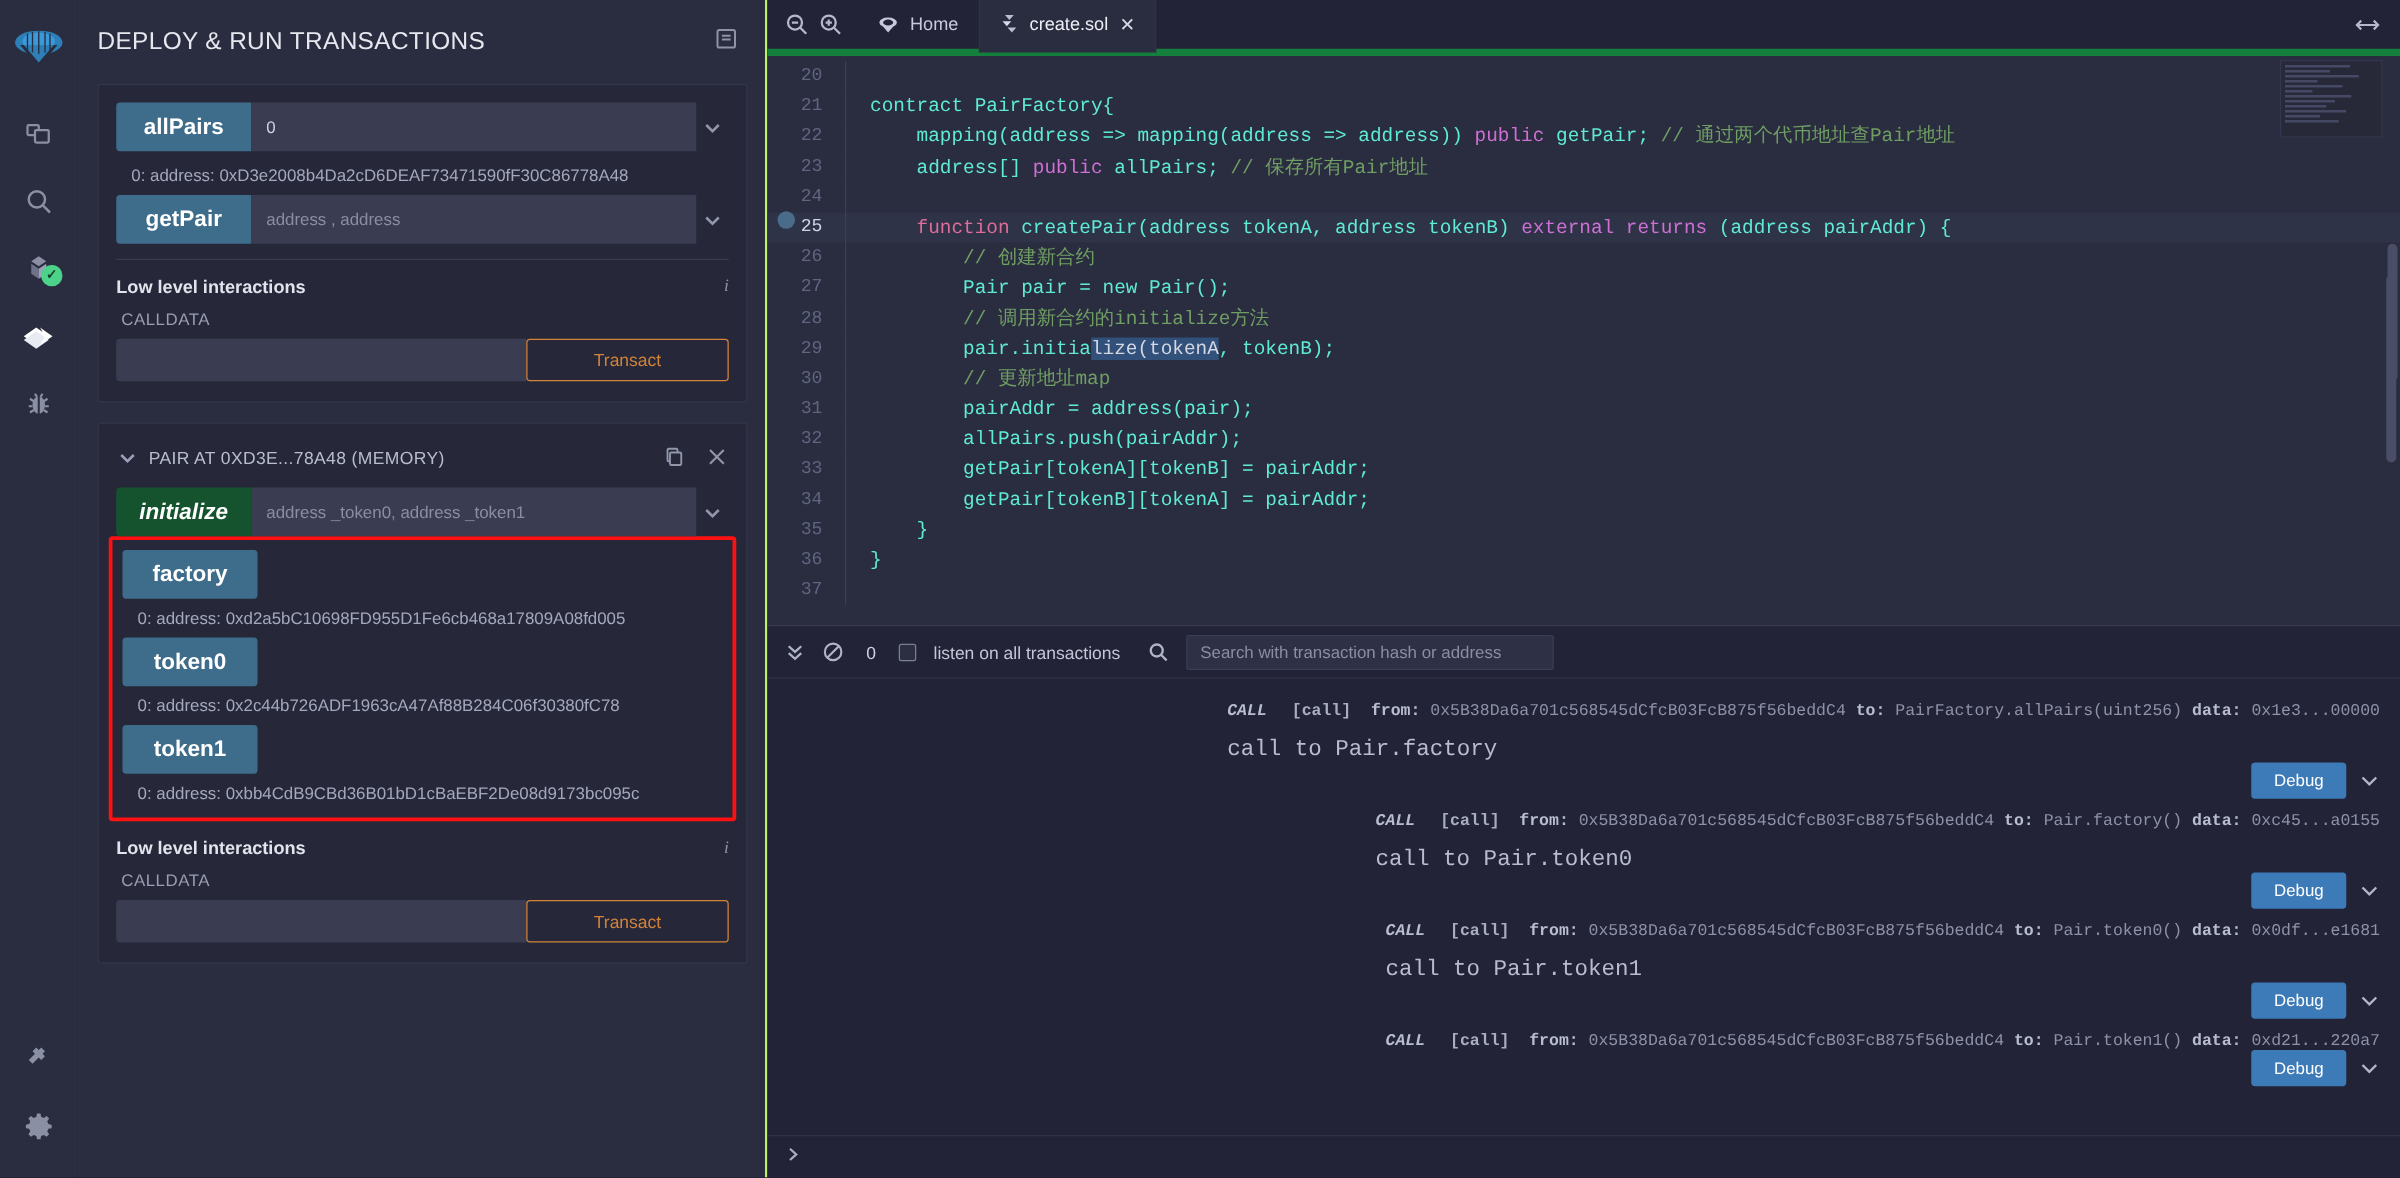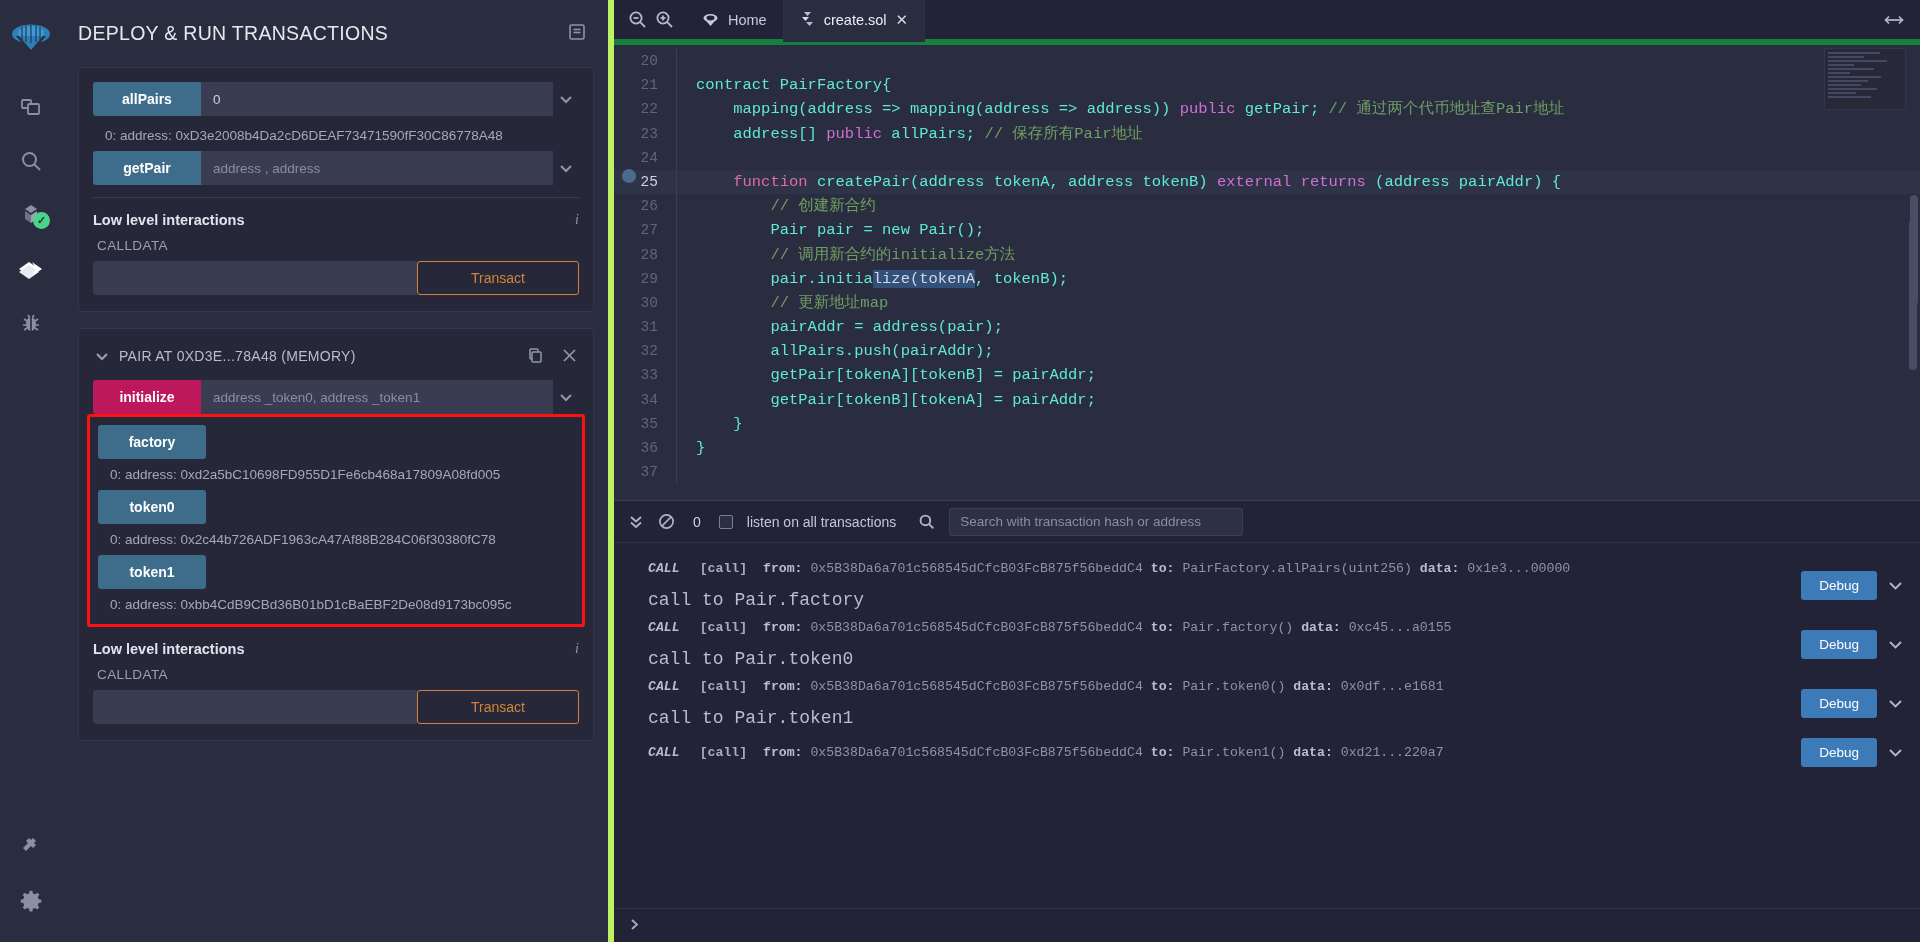--- a/index.html
+++ b/index.html
@@ -29,43 +29,43 @@
     position: absolute; right: 4px; bottom: 13px;
     width: 17px; height: 17px; border-radius: 50%;
     background: #4cd38a; color: #1d3d2b;
     font-size: 11px; line-height: 17px; text-align: center; font-weight: bold;
   }
 
   
   .leftpanel {
     width: 552px; flex: 0 0 552px; background: #2a2c3f;
     display: flex; flex-direction: column; overflow: hidden;
-    border-right: 6px solid #bef264;
+    border-right: 2px solid #bef264;
   }
   .lp-header {
     display: flex; align-items: center; justify-content: space-between;
     padding: 22px 22px 22px 16px;
   }
   .lp-title { font-size: 19.5px; letter-spacing: .3px; color: #e6e7ef; font-weight: 400; }
   .lp-headericon { color: #8f93a8; cursor: pointer; }
   .lp-body { flex: 1 1 auto; overflow: hidden; padding: 0 14px 0 16px; }
 
   .card {
     background: #262839; border: 1px solid #33364b; border-radius: 3px;
     padding: 14px 14px 16px 14px; margin-bottom: 16px;
   }
 
   .fnrow { display: flex; align-items: stretch; margin-bottom: 6px; }
   .fnbtn {
     min-width: 108px; padding: 9px 14px; border: none; border-radius: 3px 0 0 3px;
-    font-size: 14px; font-weight: bold; color: #fff; cursor: pointer;
+    font-size: 18px; font-weight: bold; color: #fff; cursor: pointer;
     font-family: "Liberation Sans", sans-serif; white-space: nowrap;
   }
   .fnbtn.blue { background: #3e6c8b; }
-  .fnbtn.orange { background: #be185d; }
+  .fnbtn.orange { background: #14532d; font-style: italic; }
   .fninput {
     flex: 1 1 auto; background: #3a3d52; border: none; outline: none;
     padding: 9px 12px; color: #cfd1de; font-size: 13.5px;
     font-family: "Liberation Sans", sans-serif;
   }
   .fninput::placeholder { color: #8a8ea3; }
   .caret {
     width: 26px; display: flex; align-items: center; justify-content: center;
     color: #9296ab; cursor: pointer; flex: 0 0 26px;
   }
@@ -172,21 +172,21 @@
   .chk { width: 14px; height: 14px; border: 1px solid #7b7f95; border-radius: 2px; background: #2c2e42; cursor:pointer; }
   .term-chk-label { font-size: 14px; color: #c3c6d6; cursor: pointer; }
   .term-search {
     width: 294px; height: 28px; background: #2e3145; border: 1px solid #3b3e55;
     color: #c6c9d8; font-size: 13.5px; padding: 0 10px; outline: none;
     font-family: "Liberation Sans", sans-serif; border-radius: 2px;
   }
   .term-search::placeholder { color: #8a8ea3; }
 
   .term-body { flex: 1 1 auto; overflow: hidden; position: relative; padding-top: 8px; }
-  .logrow { display: flex; align-items: center; padding: 10px 16px 0 34px; }
+  .logrow { display: flex; align-items: flex-end; padding: 10px 16px 0 34px; flex-direction: column; }
   .logmain { flex: 1 1 auto; min-width: 0; }
   .logline {
     font-family: "Liberation Mono", monospace; font-size: 13.2px;
     color: #8e92a9; white-space: nowrap; overflow: hidden;
   }
   .logline .call { font-style: italic; font-weight: bold; color: #b9bdd0; padding-right: 20px; }
   .logline .bkt { font-weight: bold; color: #a9adc2; }
   .logline .lbl { font-weight: bold; color: #b9bdd0; }
   .logsub {
     font-family: "Liberation Mono", monospace; font-size: 18px;

